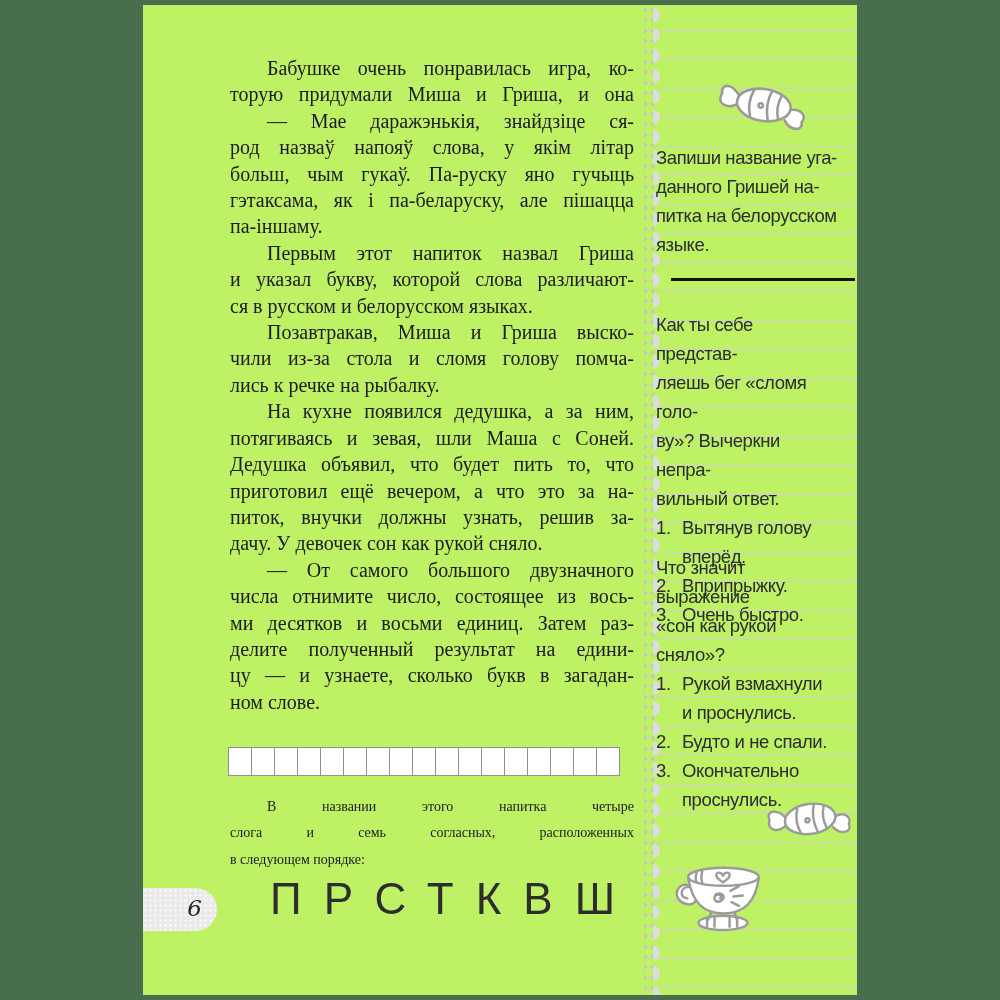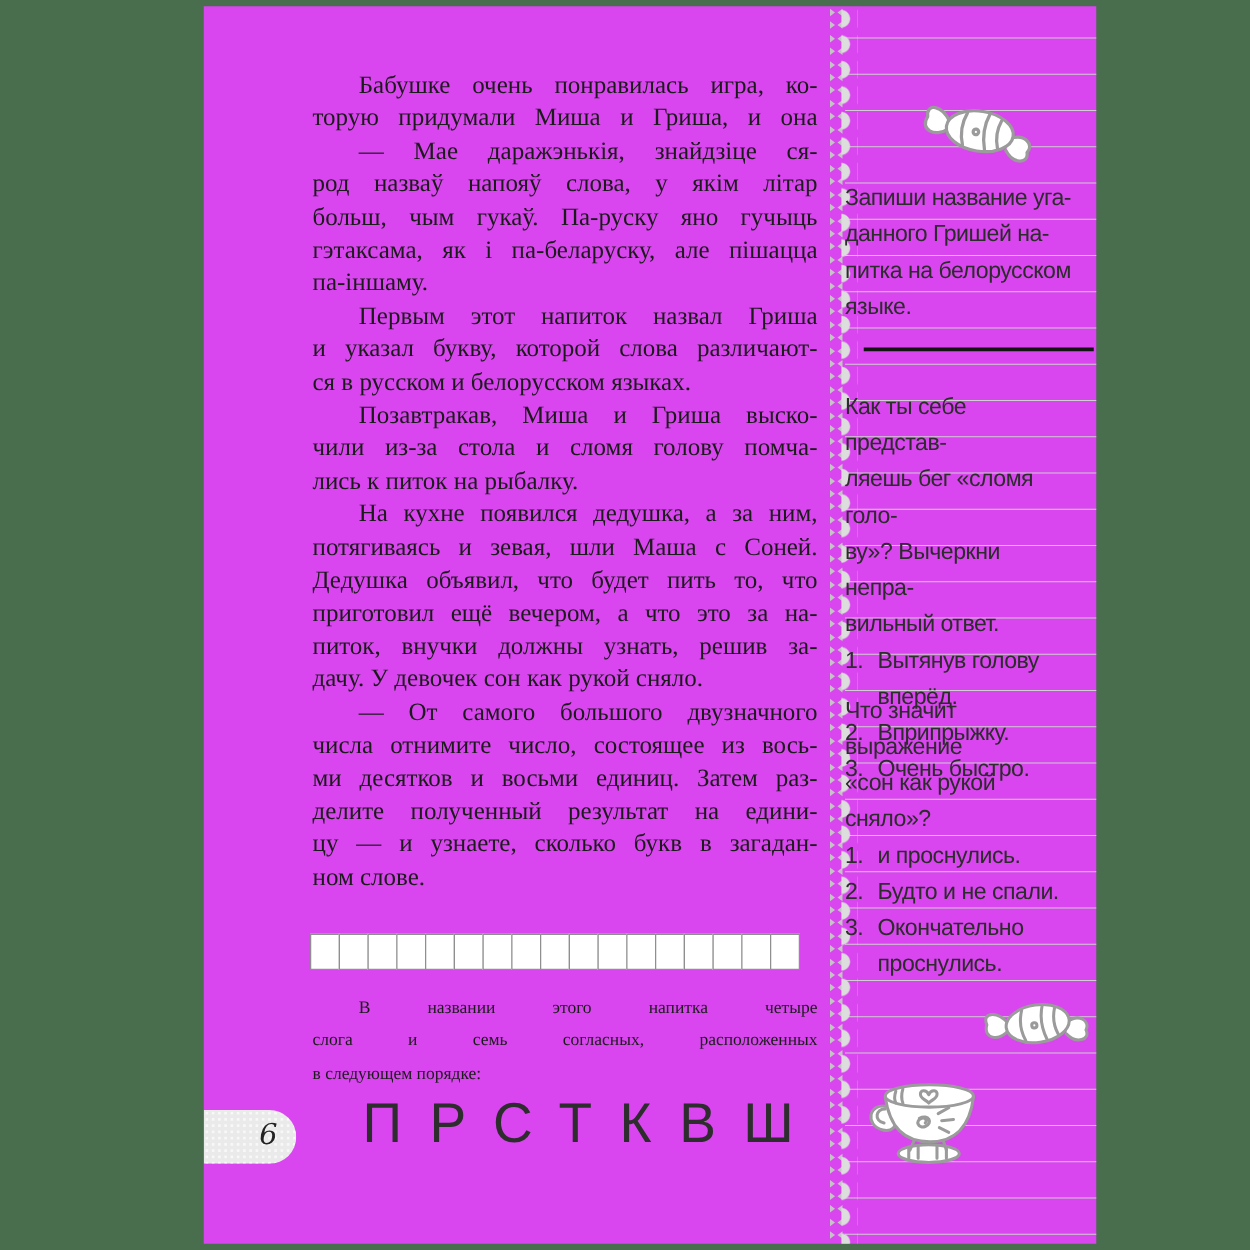--- a/index.html
+++ b/index.html
@@ -3,22 +3,21 @@
 <meta charset="utf-8">
 <style>
   html,body{margin:0;padding:0;}
   body{
     width:1000px;height:1000px;position:relative;overflow:hidden;
     background:#496e4d;
     font-family:"Liberation Serif", serif;
   }
   .sheet{
     position:absolute;left:143px;top:5px;width:714px;height:990px;
-    background:#d946ef;
-    margin-left:20px;
+    background:#bef264;
   }
   
   .main-text{
     position:absolute;left:87px;top:50px;width:404px;
     font-family:"Liberation Serif", serif;
     font-size:20px;line-height:26.4px;color:#1b1b1b;
   }
   .main-text .ln{text-align:justify;text-align-last:justify;white-space:nowrap;}
   .main-text .ln.plast{text-align-last:left;white-space:normal;}
   .main-text .ln.first{text-indent:37px;}
@@ -115,21 +114,21 @@
       <div class="ln first">— Мае даражэнькія, знайдзіце ся-</div>
       <div class="ln">род назваў напояў слова, у якім літар</div>
       <div class="ln">больш, чым гукаў. Па-руску яно гучыць</div>
       <div class="ln">гэтаксама, як і па-беларуску, але пішацца</div>
       <div class="ln plast">па-іншаму.</div>
       <div class="ln first">Первым этот напиток назвал Гриша</div>
       <div class="ln">и указал букву, которой слова различают-</div>
       <div class="ln plast">ся в русском и белорусском языках.</div>
       <div class="ln first">Позавтракав, Миша и Гриша выско-</div>
       <div class="ln">чили из-за стола и сломя голову помча-</div>
-      <div class="ln plast">лись к питок на рыбалку.</div>
+      <div class="ln plast">лись к речке на рыбалку.</div>
       <div class="ln first">На кухне появился дедушка, а за ним,</div>
       <div class="ln">потягиваясь и зевая, шли Маша с Соней.</div>
       <div class="ln">Дедушка объявил, что будет пить то, что</div>
       <div class="ln">приготовил ещё вечером, а что это за на-</div>
       <div class="ln">питок, внучки должны узнать, решив за-</div>
       <div class="ln plast">дачу. У девочек сон как рукой сняло.</div>
       <div class="ln first">— От самого большого двузначного</div>
       <div class="ln">числа отнимите число, состоящее из вось-</div>
       <div class="ln">ми десятков и восьми единиц. Затем раз-</div>
       <div class="ln">делите полученный результат на едини-</div>
@@ -314,20 +313,21 @@
           </div>
         </div>
       </div>
 
     <div class="ntask" id="task-3">
         <div class="nline">Что значит выражение</div>
         <div class="nline">«сон как рукой сняло»?</div>
         <div class="opt">
           <span class="onum">1.</span>
           <div class="olines">
+            <div class="nline">Рукой взмахнули</div>
             <div class="nline">и проснулись.</div>
           </div>
         </div>
         <div class="opt">
           <span class="onum">2.</span>
           <div class="olines">
             <div class="nline">Будто и не спали.</div>
           </div>
         </div>
         <div class="opt">

